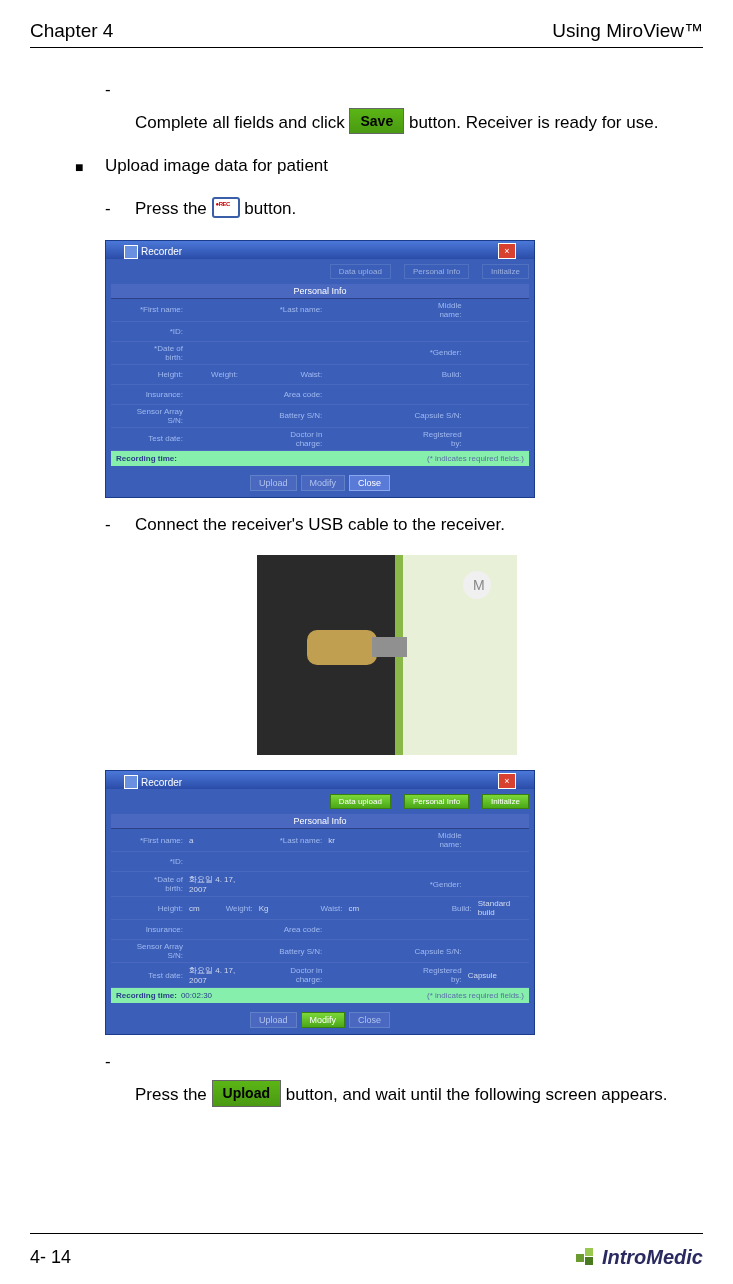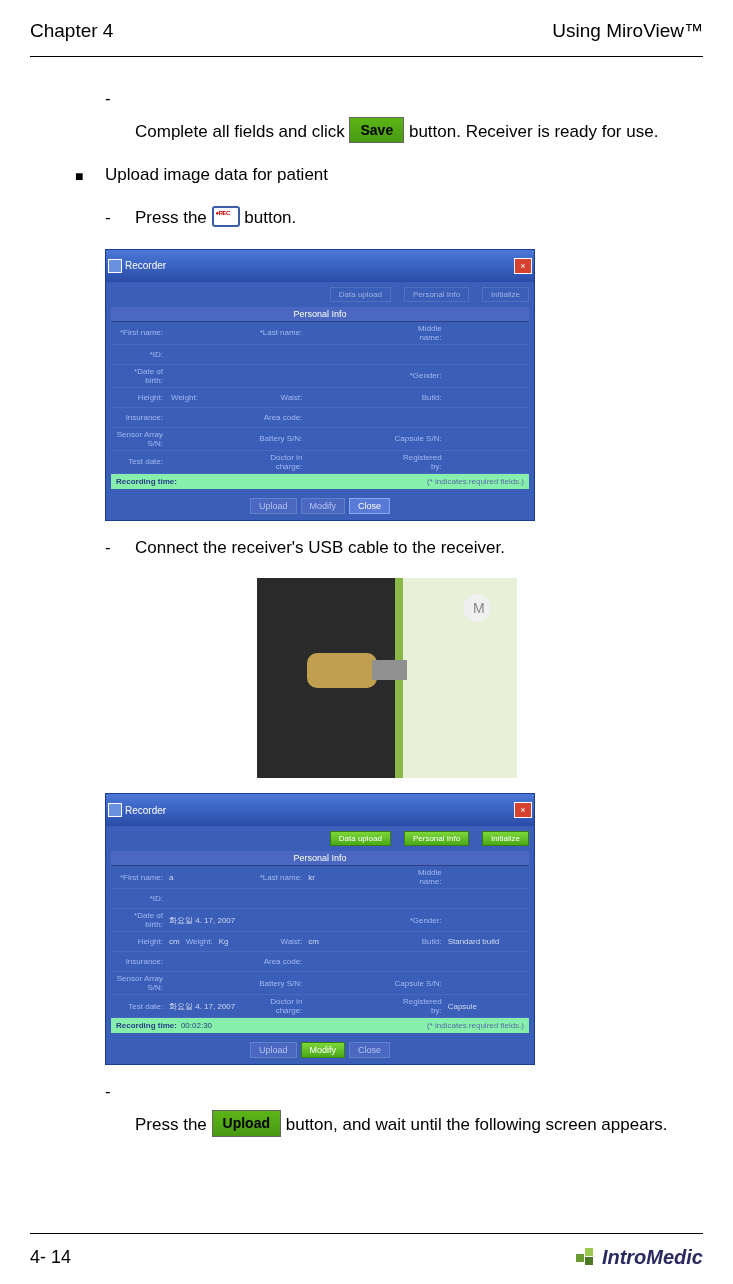--- a/index.html
+++ b/index.html
@@ -16,21 +16,21 @@
     box-sizing: border-box;
     width: 733px;
     height: 1284px;
     display: flex;
     flex-direction: column;
   }
   .header {
     display: flex;
     justify-content: space-between;
     border-bottom: 1.5px solid #000;
-    padding-bottom: 14px;
+    padding-bottom: 5px;
     font-size: 19px;
   }
   .content {
     padding: 30px 5px 0 45px;
     flex: 1;
     overflow: hidden;
   }
   .list-item {
     display: flex;
     margin-bottom: 18px;
@@ -90,25 +90,25 @@
   .screenshot-box {
     margin: 5px 0 15px 30px;
     width: 430px;
   }
   .app-window {
     border: 1px solid #1a3a8a;
     background: #3b5fb8;
     font-size: 9px;
   }
   .titlebar {
-    height: 32px;
+    height: 18px;
     background: linear-gradient(#4b78d8, #2a4ca8);
     display: flex;
-    align-items: center;
-    padding: 0 2px;
+    align-items: flex-end;
+    padding: 0 18px;
     justify-content: space-between;
   }
   .titlebar-left {
     display: flex;
     align-items: center;
     gap: 3px;
     color: #fff;
     font-size: 10px;
   }
   .win-icon {
@@ -172,20 +172,21 @@
     align-items: center;
     min-height: 19px;
   }
   .form-label {
     color: #a0b8f0;
     font-size: 8px;
     padding: 2px 4px;
     text-align: right;
     width: 48px;
     flex-shrink: 0;
+    margin-left: 20px;
   }
   .form-value {
     color: #d0d8f0;
     font-size: 8px;
     padding: 2px;
   }
   .rec-time-row {
     background: #86efac;
     color: #2a4088;
     font-size: 8px;

